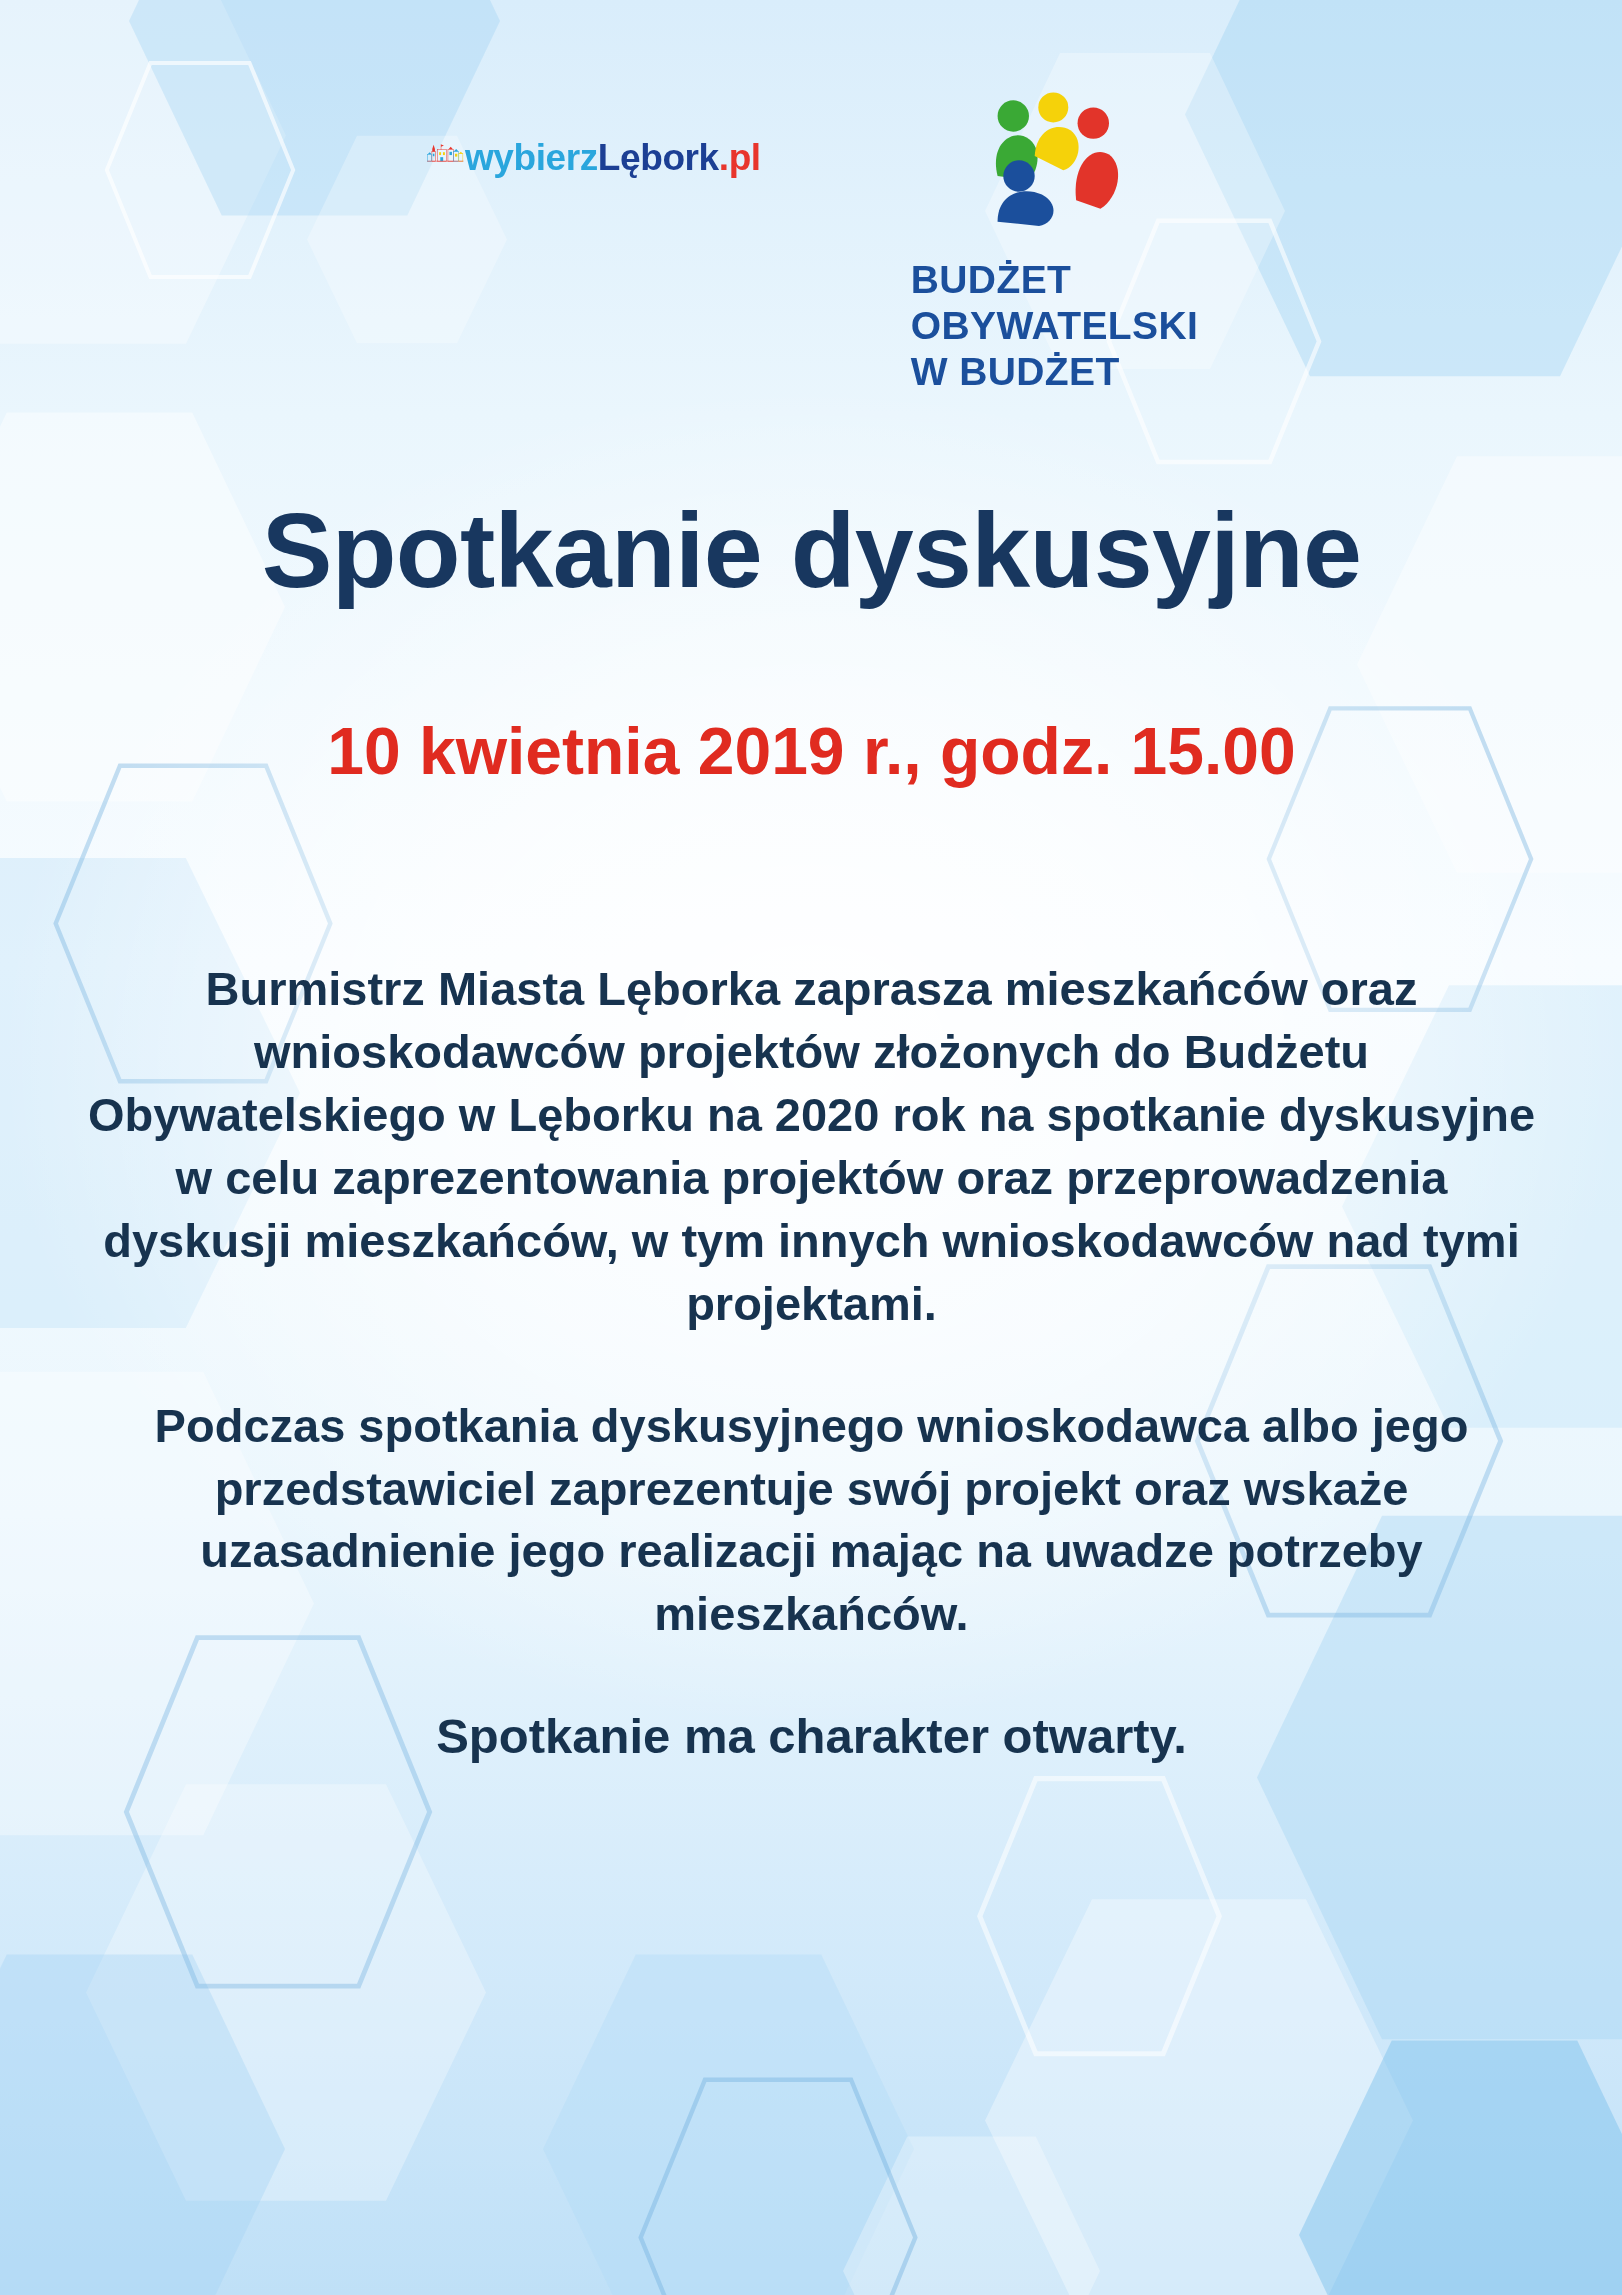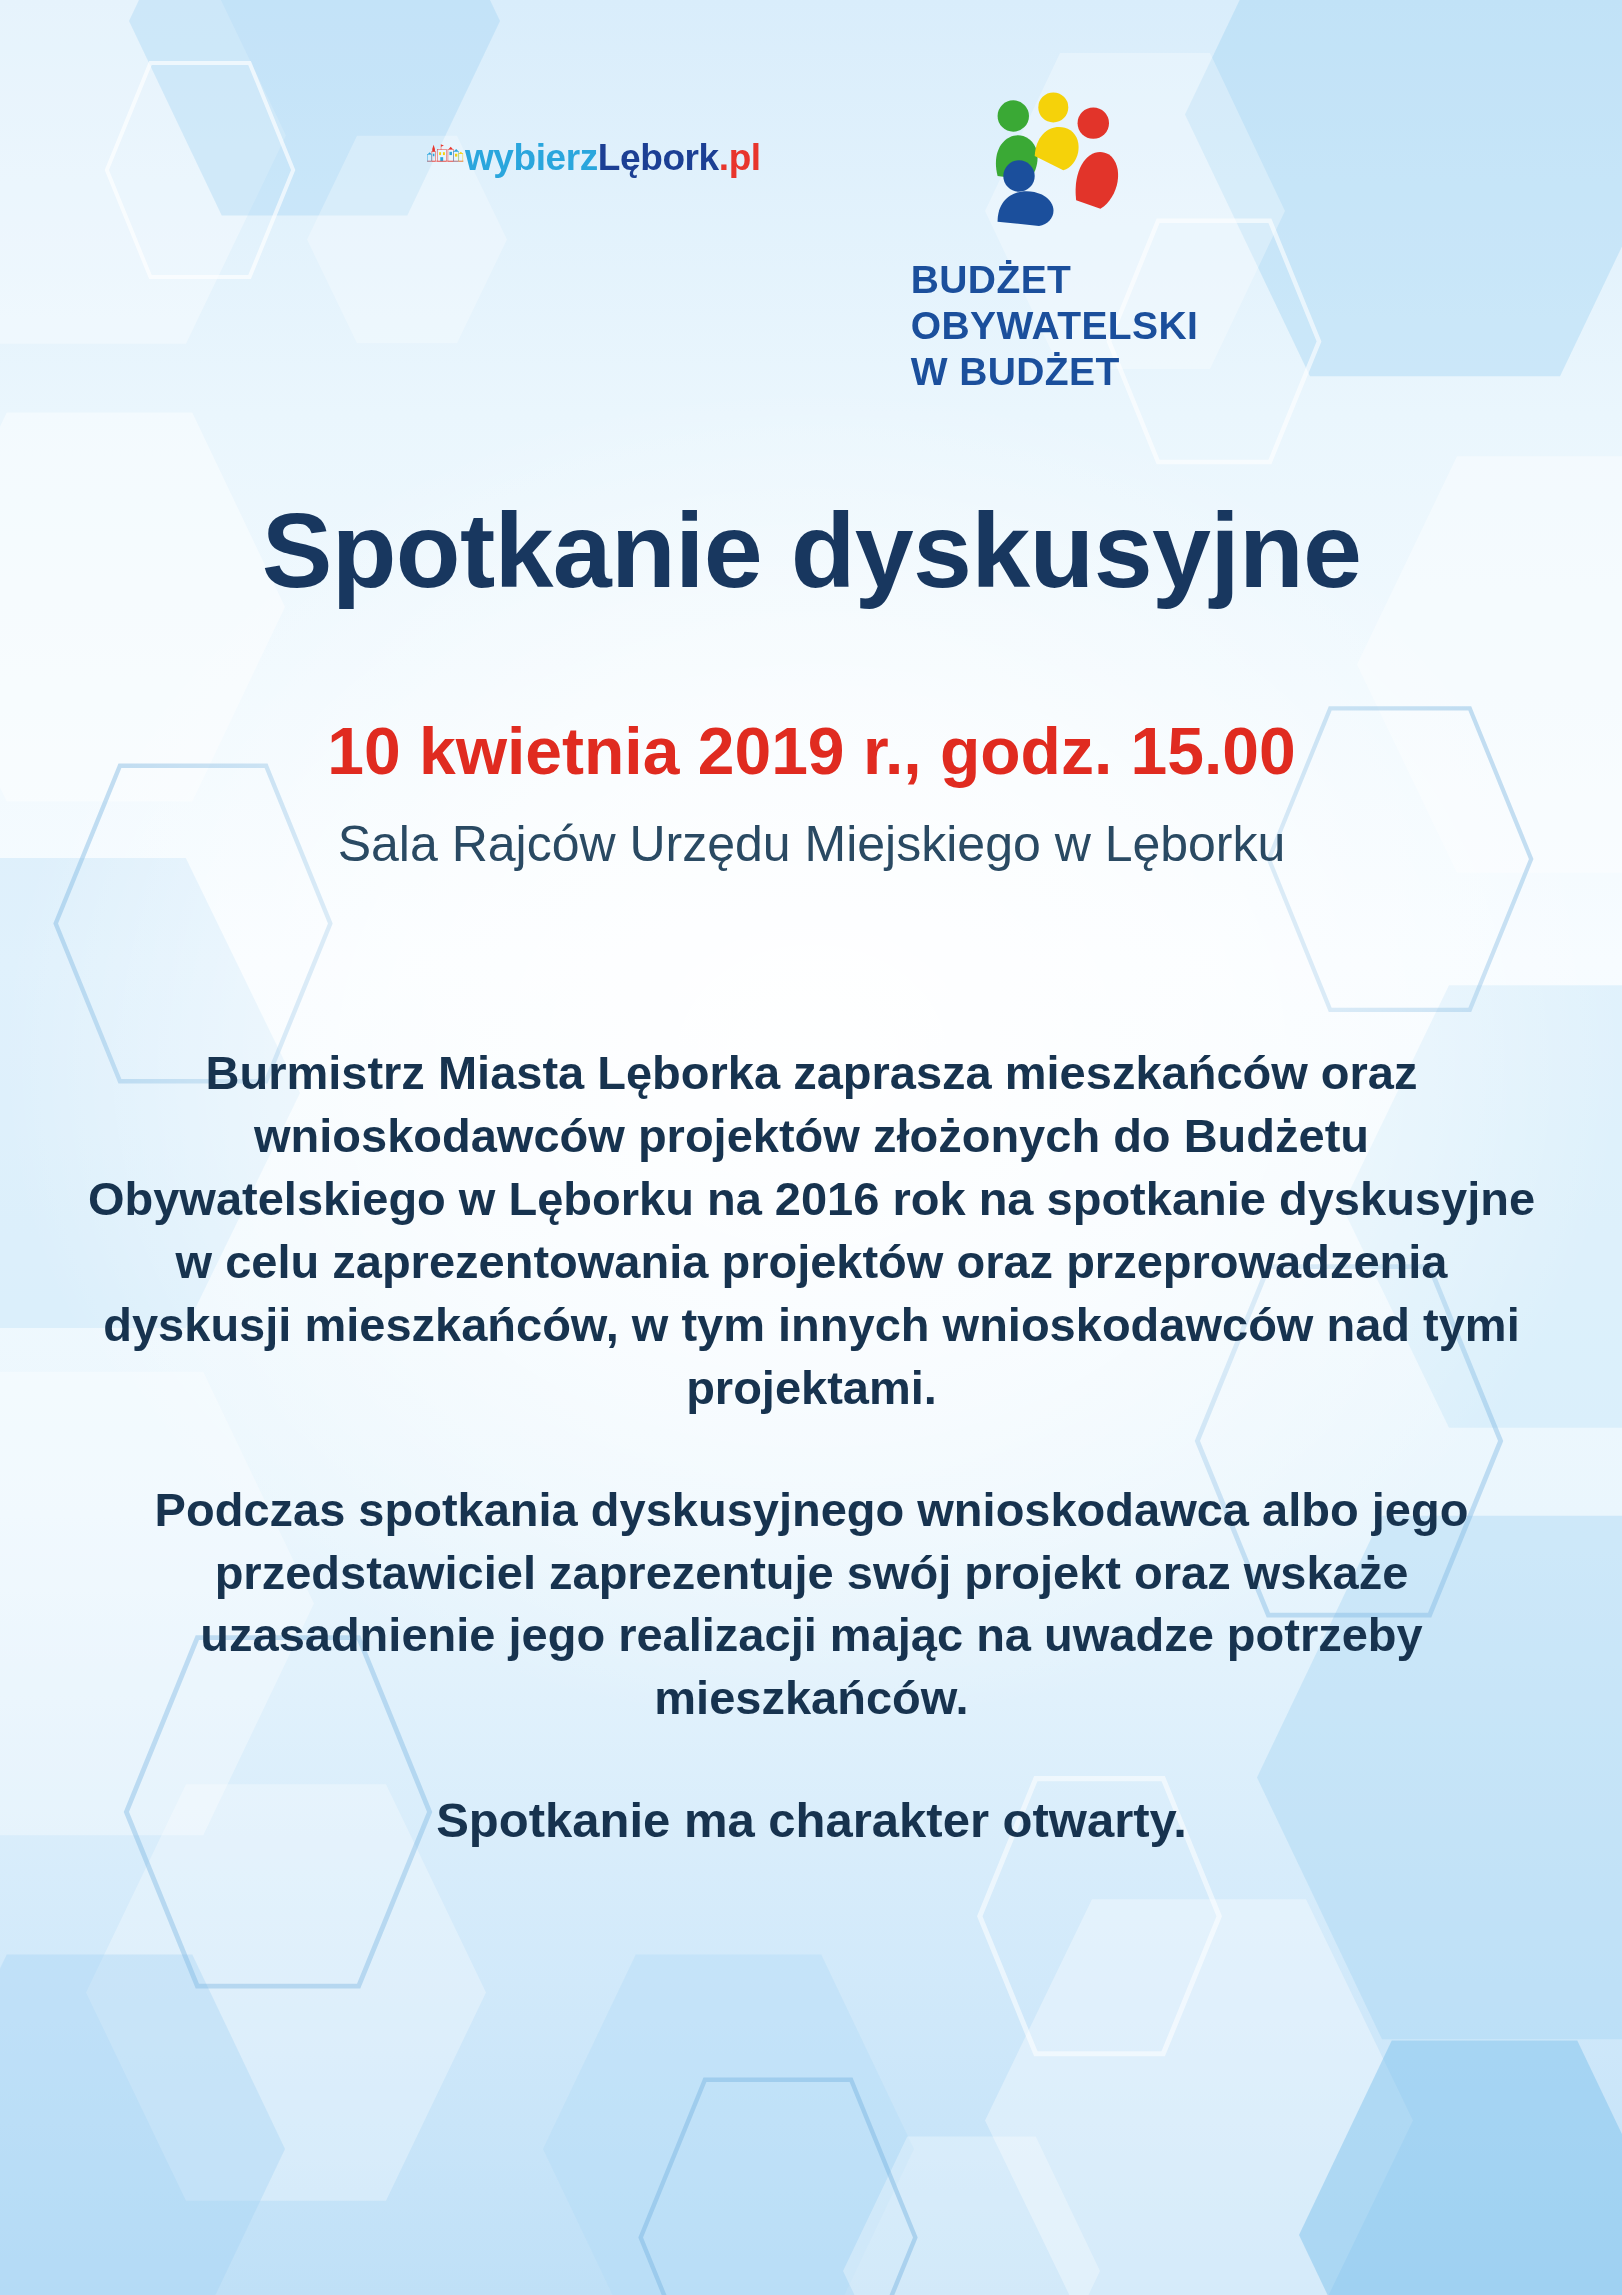--- a/index.html
+++ b/index.html
@@ -263,24 +263,23 @@
           <span>OBYWATELSKI</span>
           <span>W BUDŻET</span>
         </div>
       </div>
 
     </div>
 
     <h1 class="title">Spotkanie dyskusyjne</h1>
 
     <div class="date">10 kwietnia 2019 r., godz. 15.00</div>
-    <div class="place">Sala Rajców Urzędu Miejskiego w Lęborku</div>
 
     <div class="body">
-      <p class="para open">Burmistrz Miasta Lęborka zaprasza mieszkańców oraz wnioskodawców projektów złożonych do Budżetu Obywatelskiego w Lęborku na 2016 rok na spotkanie dyskusyjne w celu zaprezentowania projektów oraz przeprowadzenia dyskusji mieszkańców, w tym innych wnioskodawców nad tymi projektami.</p>
+      <p class="para open">Burmistrz Miasta Lęborka zaprasza mieszkańców oraz wnioskodawców projektów złożonych do Budżetu Obywatelskiego w Lęborku na 2020 rok na spotkanie dyskusyjne w celu zaprezentowania projektów oraz przeprowadzenia dyskusji mieszkańców, w tym innych wnioskodawców nad tymi projektami.</p>
       <p class="para">Podczas spotkania dyskusyjnego wnioskodawca albo jego przedstawiciel zaprezentuje swój projekt oraz wskaże uzasadnienie jego realizacji mając na uwadze potrzeby mieszkańców.</p>
     </div>
 
     <div class="closing">Spotkanie ma charakter otwarty.</div>
 
   </div>
 </div>
 
 
 </body></html>

